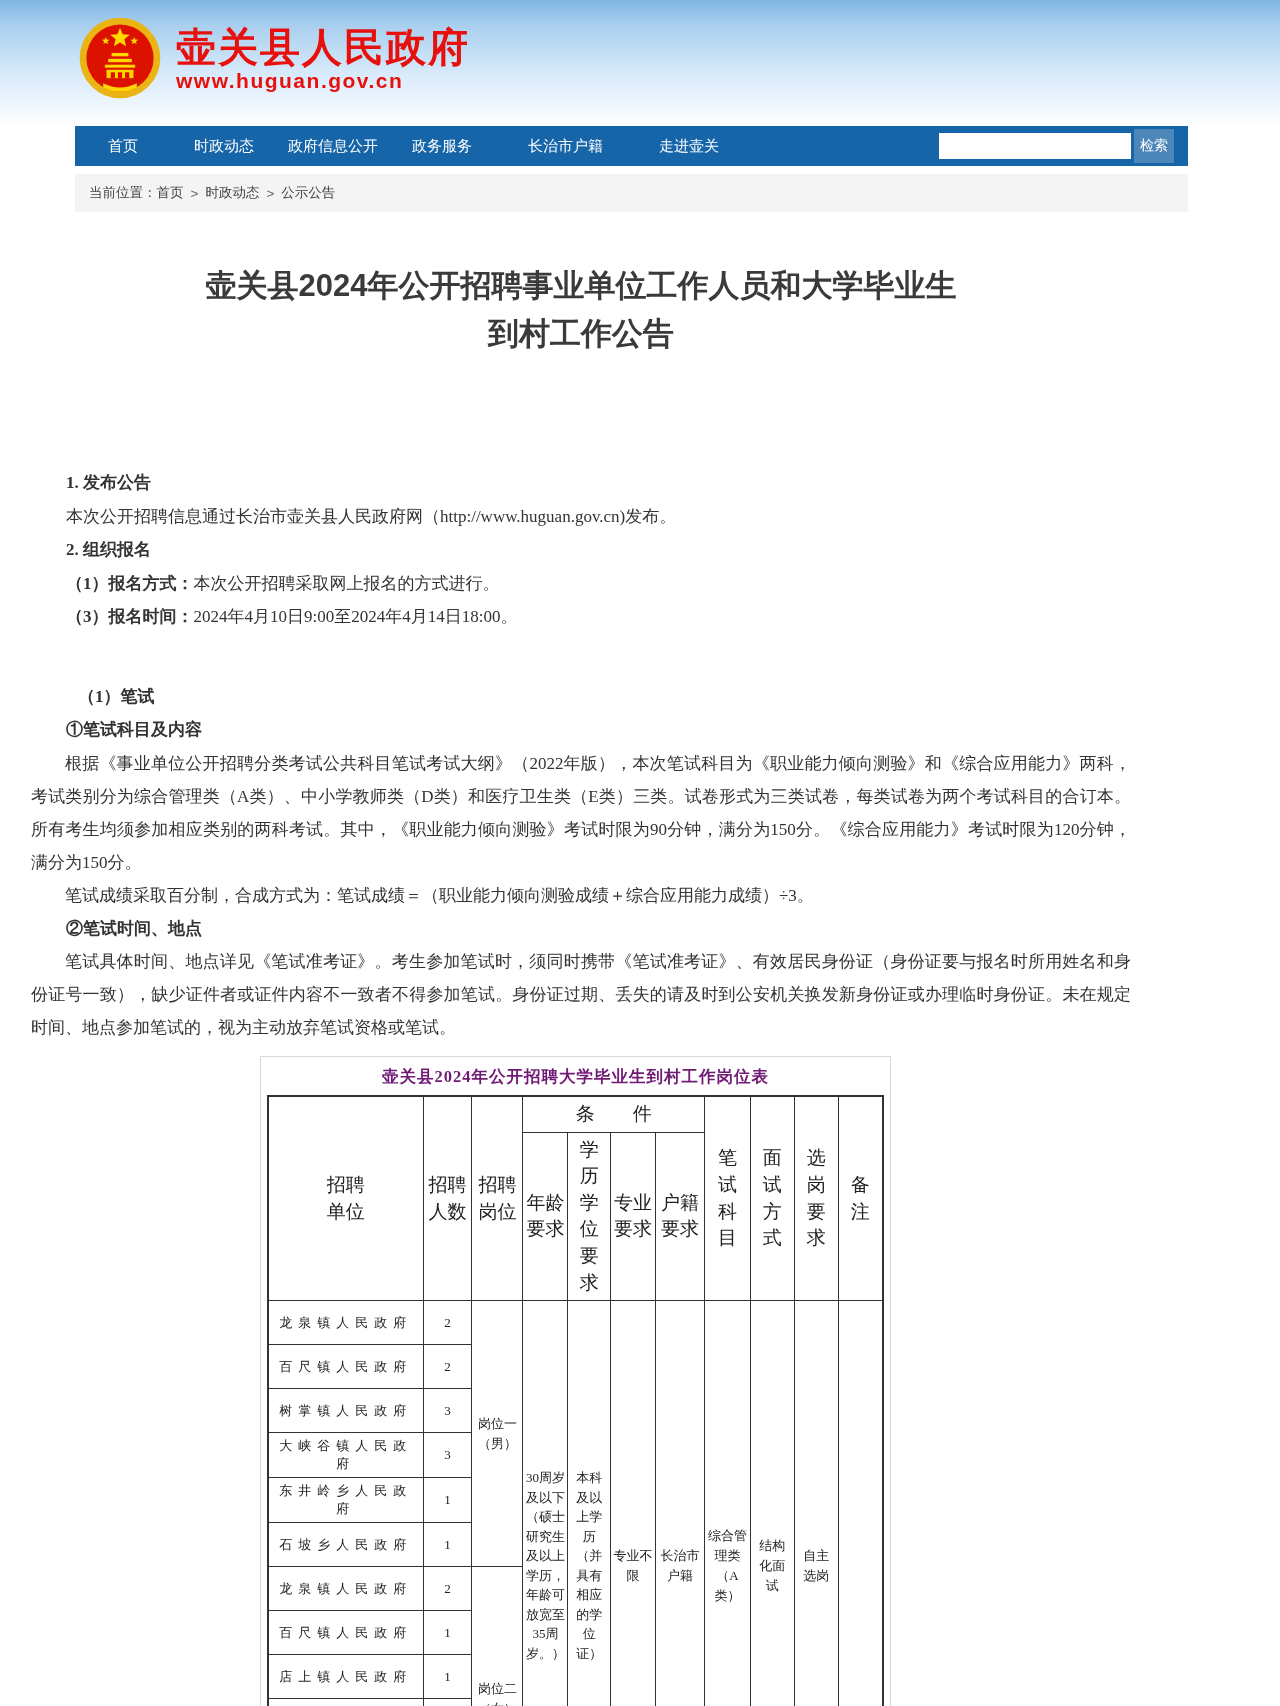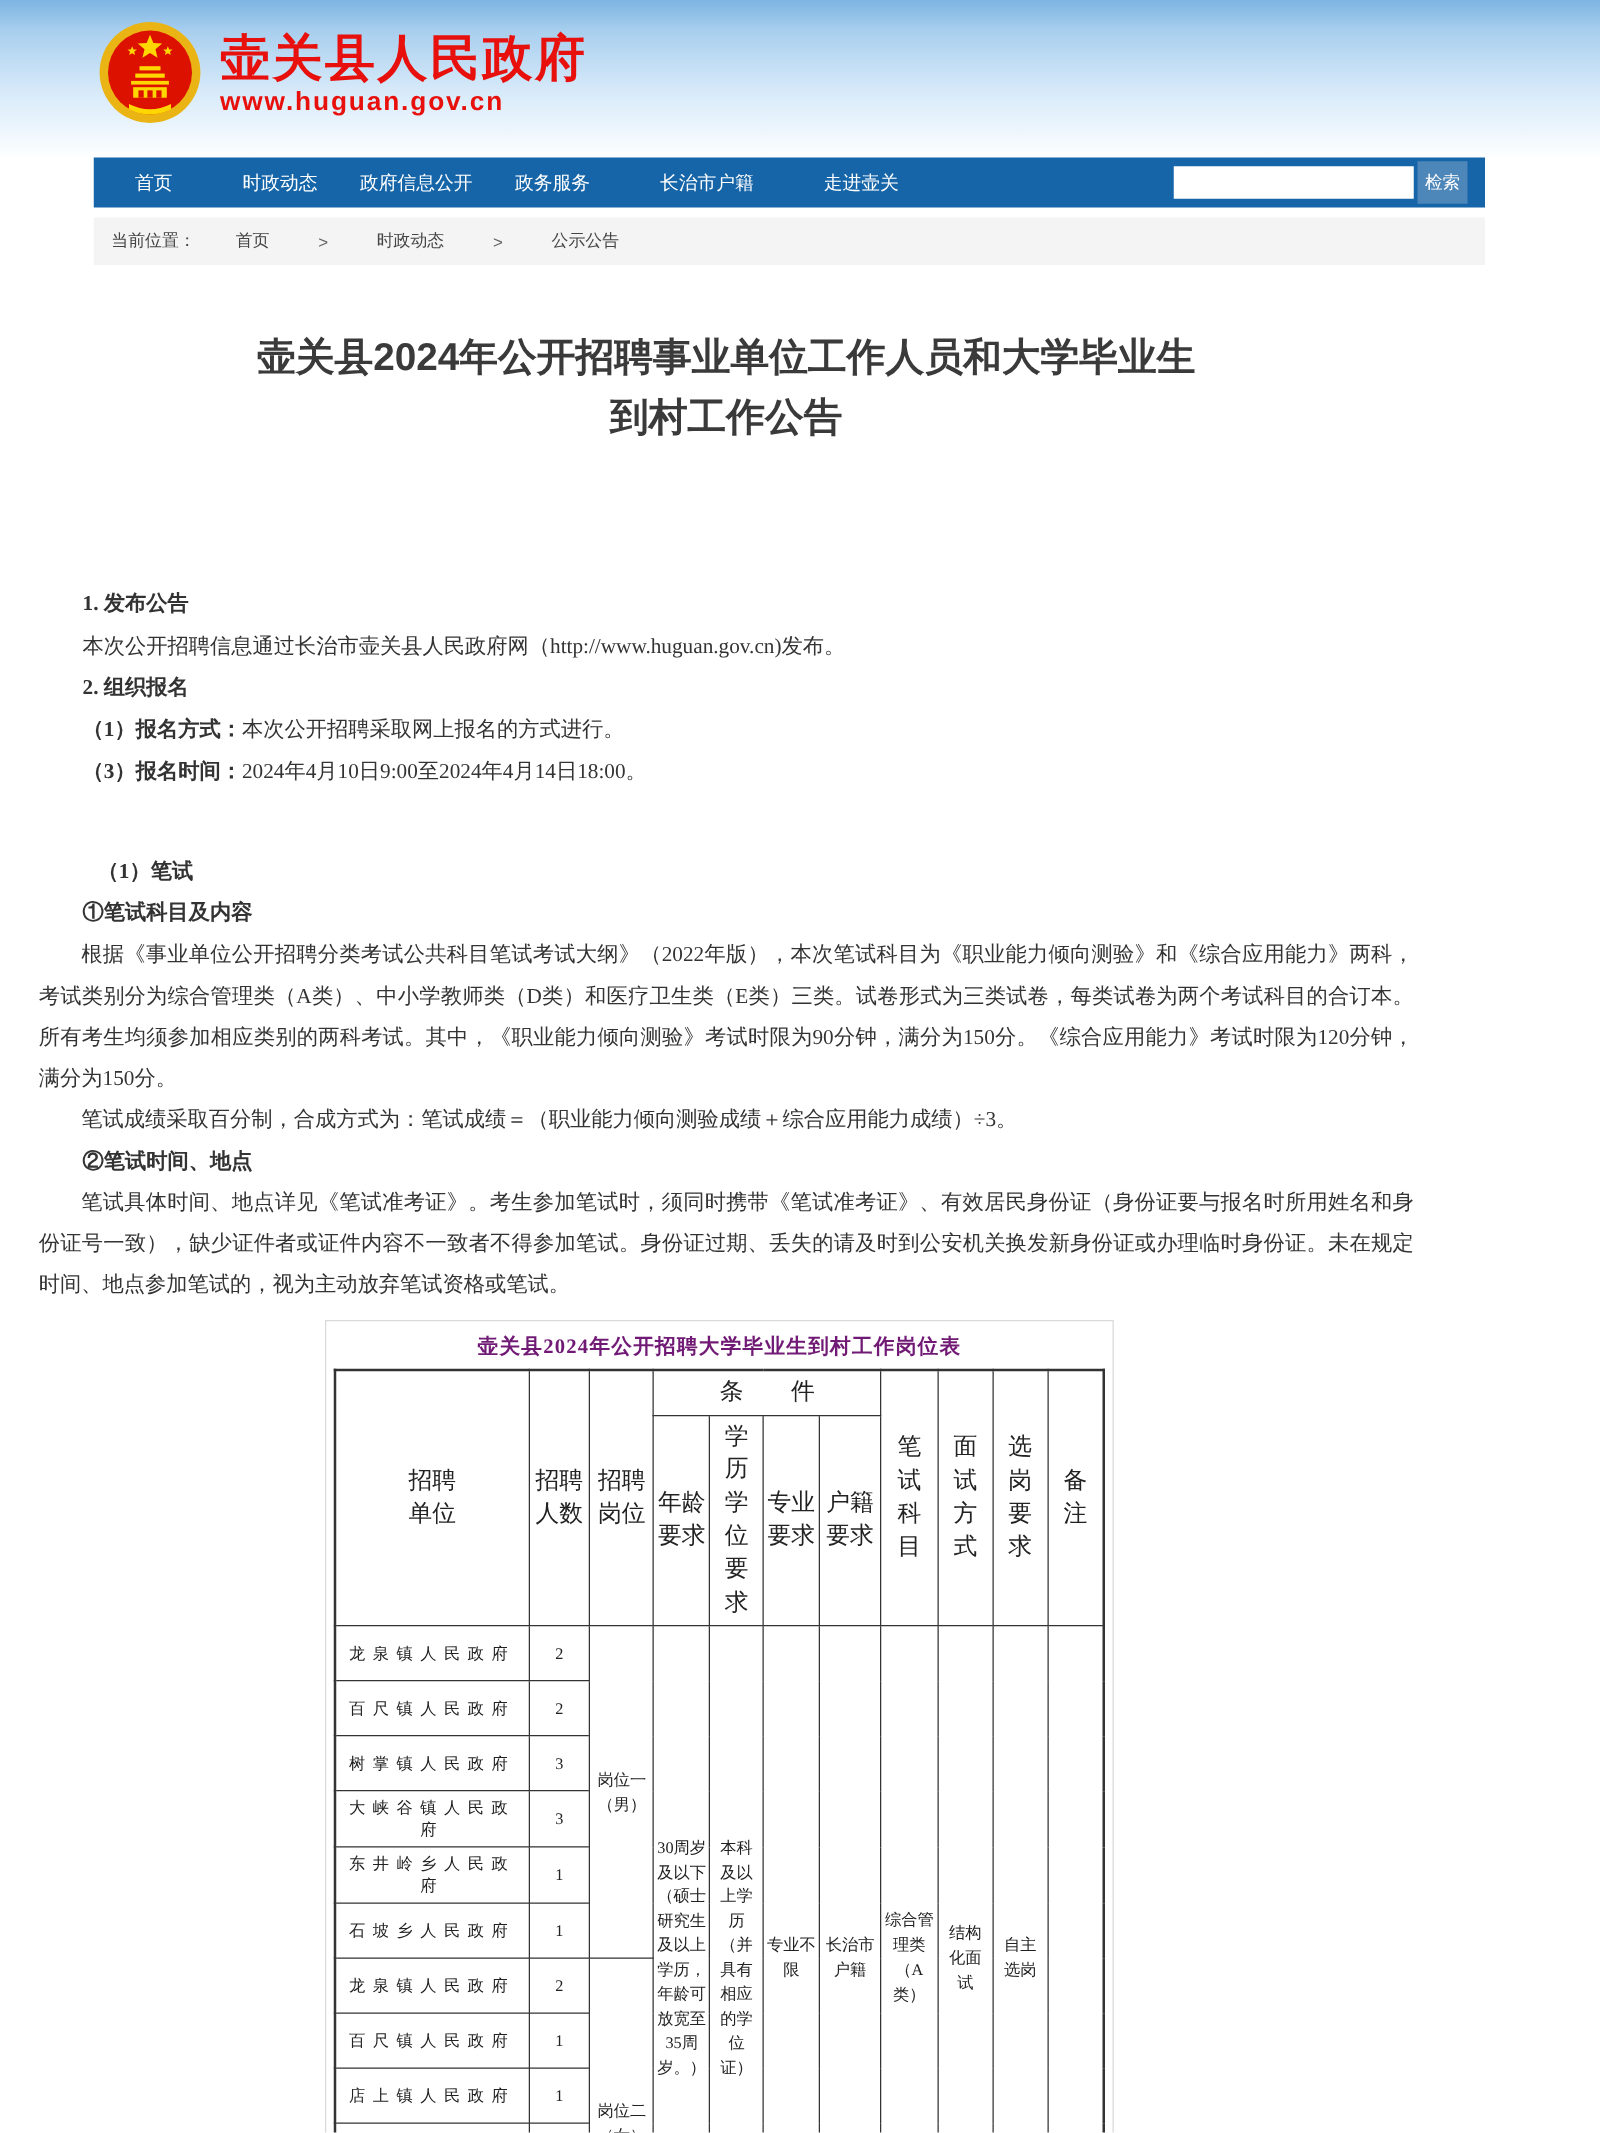--- a/index.html
+++ b/index.html
@@ -38,21 +38,21 @@
     font-family:"Liberation Sans",sans-serif; font-size:13px;
   }
   .search-box button {
     width:40px; height:34px; background:#4d86b9; color:#ffffff; border:none;
     font-family:"Liberation Sans",sans-serif; font-size:14px; margin-left:3px; cursor:pointer;
   }
   
   .breadcrumb {
     margin:8px 0 0 75px; width:1113px; height:38px; background:#f4f4f4;
     display:flex; align-items:center; padding-left:14px;
-    font-family:"Liberation Sans",sans-serif; font-size:13.5px; color:#444;gap:32px;
+    font-family:"Liberation Sans",sans-serif; font-size:13.5px; color:#444;
   }
   .breadcrumb .sep { margin:0 7px; color:#666; }
   .breadcrumb a { color:#444; text-decoration:none; cursor:pointer; }
   
   .article { width:1100px; margin:0 0 0 31px; }
   .doc-title {
     text-align:center; font-family:"Liberation Sans",sans-serif;
     font-size:31px; font-weight:600; color:#3a3a3a; line-height:48px;
     max-width:770px; margin:50px auto 0;
   }

